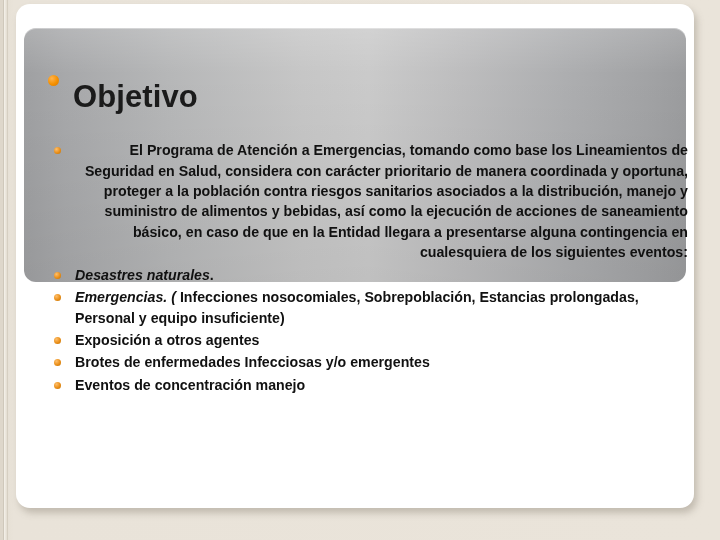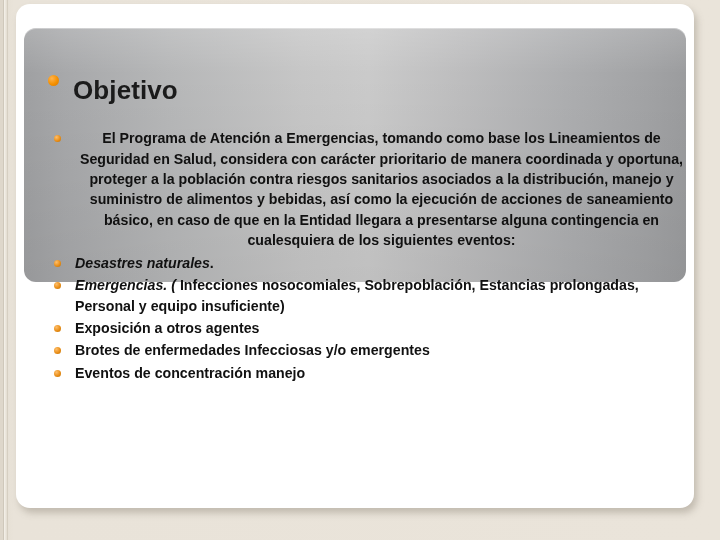--- a/index.html
+++ b/index.html
@@ -89,21 +89,21 @@
   }
   .title-bullet {
     width: 11px;
     height: 11px;
     border-radius: 50%;
     background: radial-gradient(circle at 35% 32%, #ffb34d 0%, #f59000 55%, #d97800 100%);
     margin: 15px 14px 0 0;
     flex: 0 0 auto;
   }
   .slide-title {
-    font-size: 26px;
+    font-size: 31px;
     font-weight: bold;
     color: #1b1b1b;
     letter-spacing: 0.1px;
     line-height: 1.05;
     white-space: nowrap;
   }
 
   
   ul.bullets {
     list-style: none;
@@ -123,21 +123,21 @@
     content: "";
     position: absolute;
     left: 6px;
     top: 7px;
     width: 7px;
     height: 7px;
     border-radius: 50%;
     background: radial-gradient(circle at 35% 32%, #ffbf6b 0%, #e98e18 55%, #bf7000 100%);
   }
   li.paragraph {
-    text-align: center;
+    text-align: right;
   }
   li.tight { margin-bottom: 3px; }
   li.spaced { margin-bottom: 5px; }
 
   .ital {
     font-style: italic;
     text-align: right;
   }
   .upright {
     font-style: normal;

